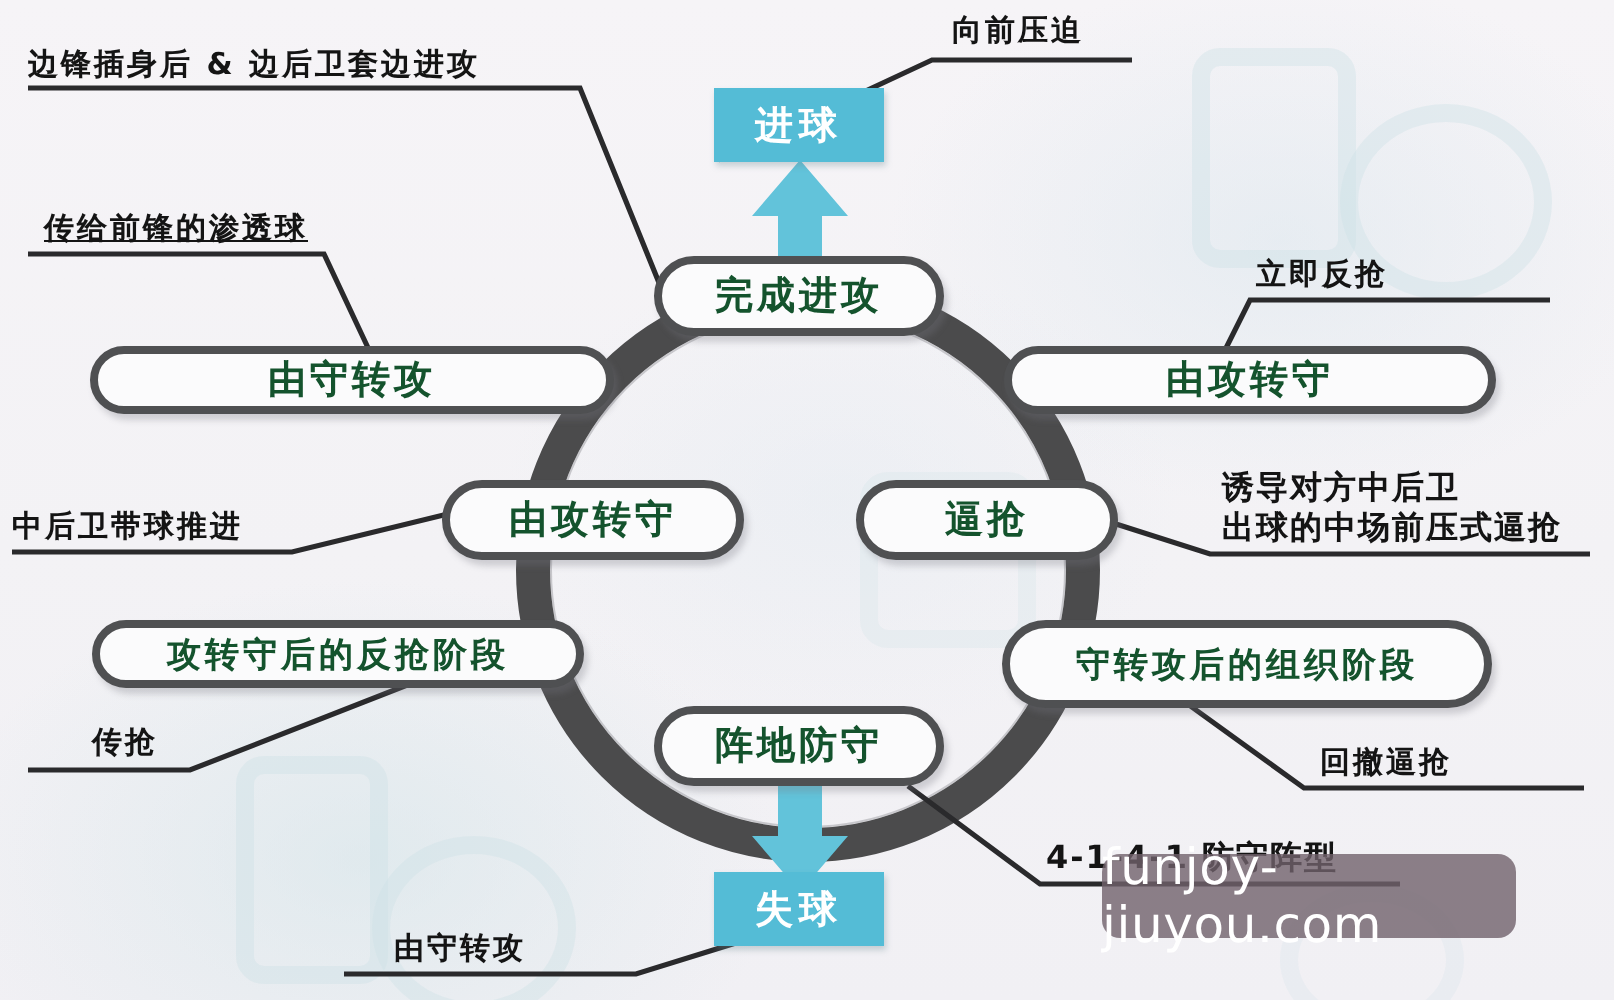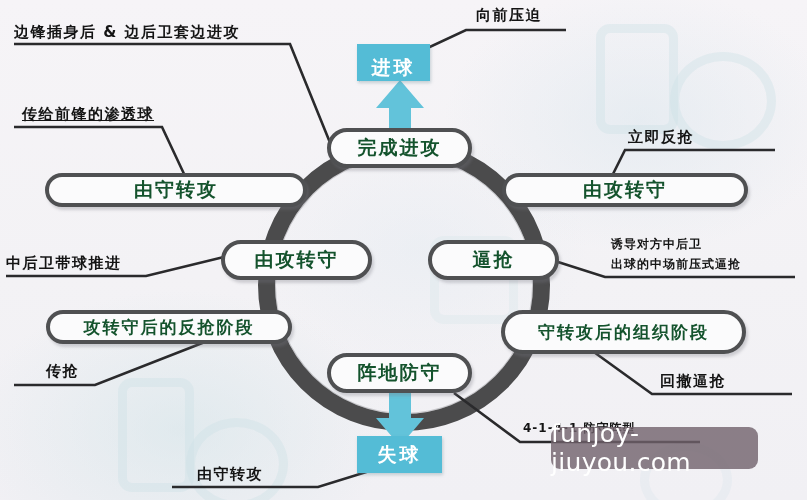--- a/index.html
+++ b/index.html
@@ -72,21 +72,21 @@
   
   .note{
     position:absolute;
     color:#141414;
     font-weight:bold;
     font-size:15px;
     letter-spacing:1.5px;
     white-space:nowrap;
     line-height:19px;
   }
-  .note.small{font-size:12px;letter-spacing:1px;}
+  .note.small{font-size:16px;letter-spacing:1px;}
   .note.two{white-space:normal;line-height:20px;}
 
   
   #leaders{position:absolute;left:0;top:0;width:807px;height:500px;pointer-events:none;}
 
   
   #watermark{
     position:absolute;
     left:551px;top:427px;
     width:207px;height:42px;
@@ -139,21 +139,21 @@
   </svg>
 
   <svg class="arrowsvg" style="left:374px;top:78px;" width="52" height="56" viewBox="0 0 52 56">
     <path d="M26,2 L50,30 L37,30 L37,56 L15,56 L15,30 L2,30 Z" fill="#62c3da"></path>
   </svg>
 
   <svg class="arrowsvg" style="left:374px;top:392px;" width="52" height="56" viewBox="0 0 52 56">
     <path d="M26,54 L50,26 L37,26 L37,0 L15,0 L15,26 L2,26 Z" fill="#62c3da"></path>
   </svg>
 
-  <div class="cyanbox" style="left:357px;top:44px;width:73px;height:37px;align-items:flex-end;">
+  <div class="cyanbox" style="left:357px;top:44px;width:85px;height:37px;">
     <span>进球</span>
   </div>
 
   <div class="cyanbox" style="left:357px;top:436px;width:85px;height:37px;">
     <span>失球</span>
   </div>
 
   <div class="pill big" style="left:327px;top:128px;width:145px;height:40px;">
     <span>完成进攻</span>
   </div>

